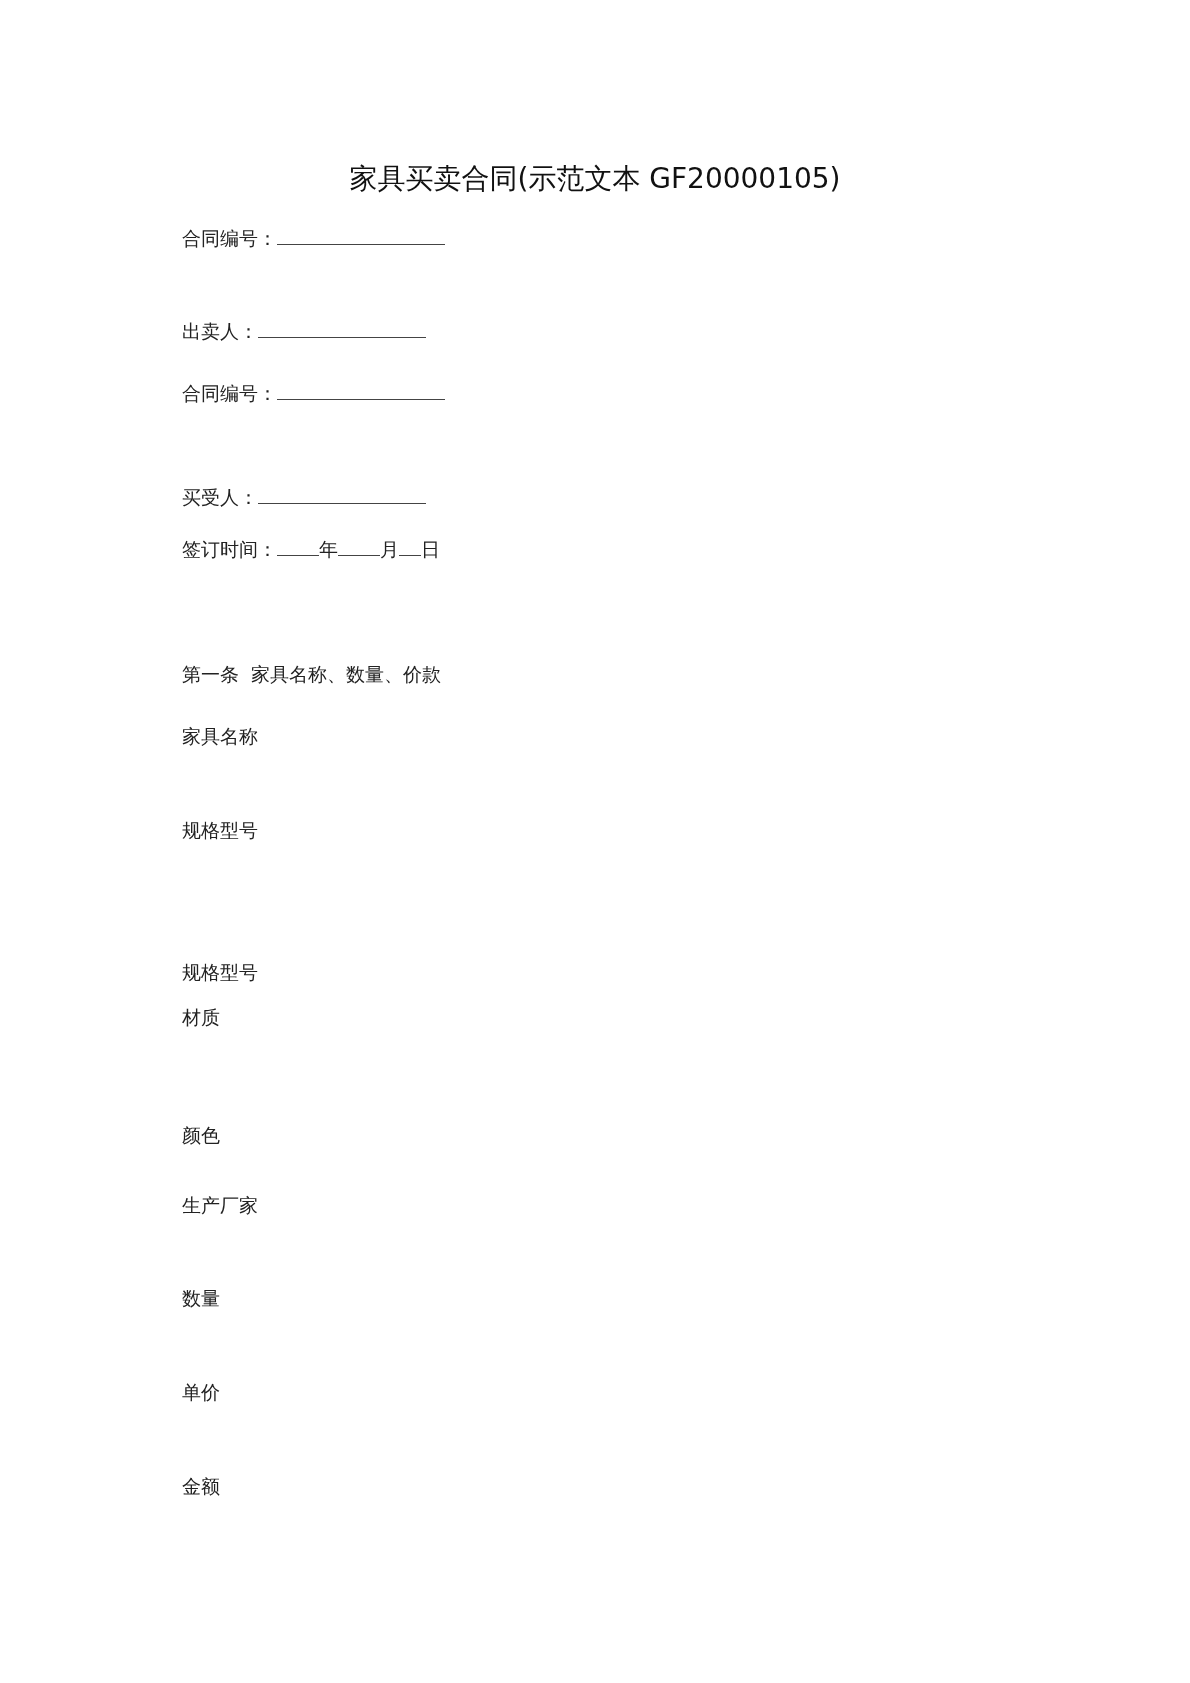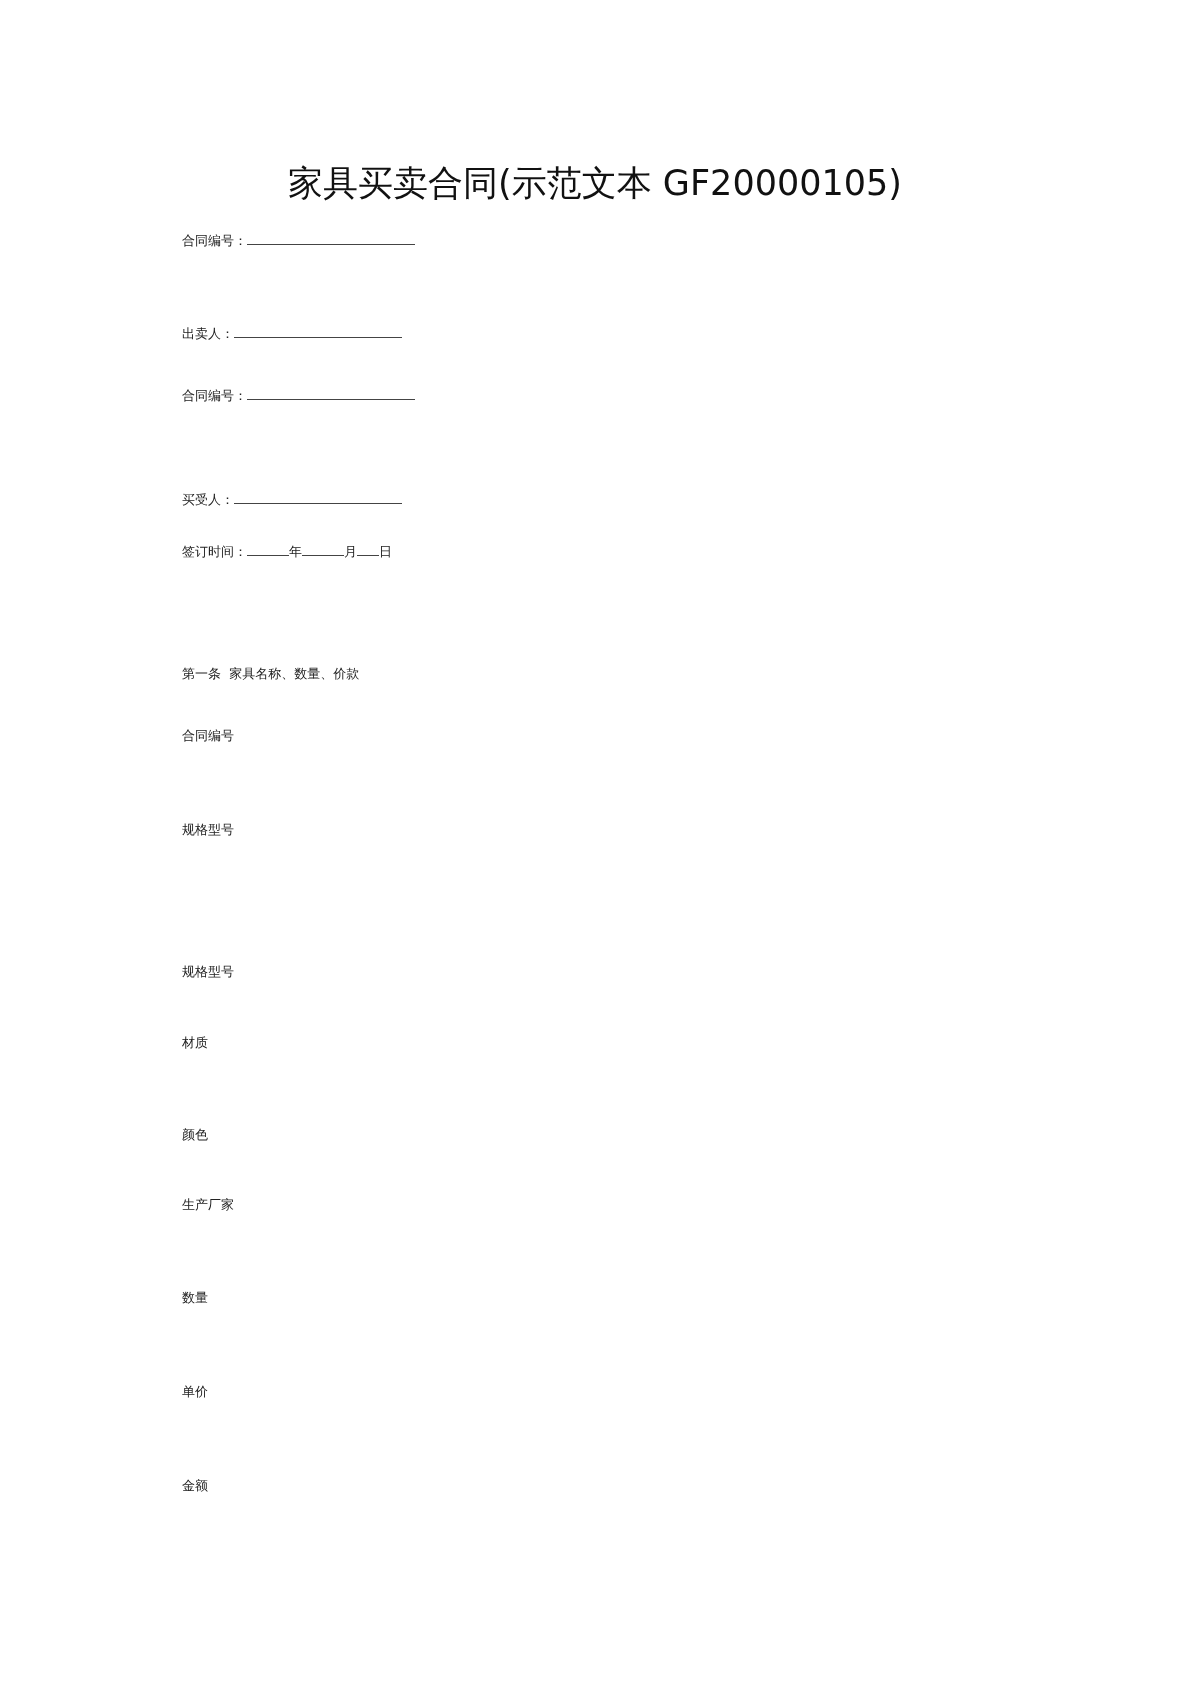--- a/index.html
+++ b/index.html
@@ -1,38 +1,38 @@
 <!DOCTYPE html>
 <html><head>
 <meta charset="utf-8">
 <style>
   html,body{margin:0;padding:0;background:#fff;}
   body{width:1190px;height:1683px;position:relative;overflow:hidden;color:#111;}
-  .title{position:absolute;left:0;width:1190px;top:160px;text-align:center;font-family:"DejaVu Sans",sans-serif;font-size:35px;font-weight:normal;letter-spacing:0;}
-  .line{position:absolute;left:182px;font-family:"DejaVu Serif",serif;font-size:13px;line-height:24px;white-space:pre;color:#222;}
+  .title{position:absolute;left:0;width:1190px;top:160px;text-align:center;font-family:"DejaVu Sans",sans-serif;font-size:28px;font-weight:normal;letter-spacing:0;}
+  .line{position:absolute;left:182px;font-family:"DejaVu Serif",serif;font-size:19px;line-height:24px;white-space:pre;color:#222;}
   .blank{display:inline-block;border-bottom:1px solid #444;height:18px;vertical-align:baseline;}
 </style>
 </head>
 <body>
 
 <div class="title">家具买卖合同(示范文本 GF20000105)</div>
 
 <div class="line" style="top:226px"><span>合同编号：</span><span class="blank" style="width:168px"></span></div>
 
 <div class="line" style="top:319px"><span>出卖人：</span><span class="blank" style="width:168px"></span></div>
 
 <div class="line" style="top:381px"><span>合同编号：</span><span class="blank" style="width:168px"></span></div>
 
 <div class="line" style="top:485px"><span>买受人：</span><span class="blank" style="width:168px"></span></div>
 
 <div class="line" style="top:537px"><span>签订时间：</span><span class="blank" style="width:42px"></span><span>年</span><span class="blank" style="width:42px"></span><span>月</span><span class="blank" style="width:22px"></span><span>日</span></div>
 
 <div class="line" style="top:662px">第一条  家具名称、数量、价款</div>
 
-<div class="line" style="top:724px">合同编号</div>
+<div class="line" style="top:724px">家具名称</div>
 <div class="line" style="top:818px">规格型号</div>
 <div class="line" style="top:960px">规格型号</div>
-<div class="line" style="top:1031px">材质</div>
+<div class="line" style="top:1005px">材质</div>
 <div class="line" style="top:1123px">颜色</div>
 <div class="line" style="top:1193px">生产厂家</div>
 <div class="line" style="top:1286px">数量</div>
 <div class="line" style="top:1380px">单价</div>
 <div class="line" style="top:1474px">金额</div>
 
 </body></html>

